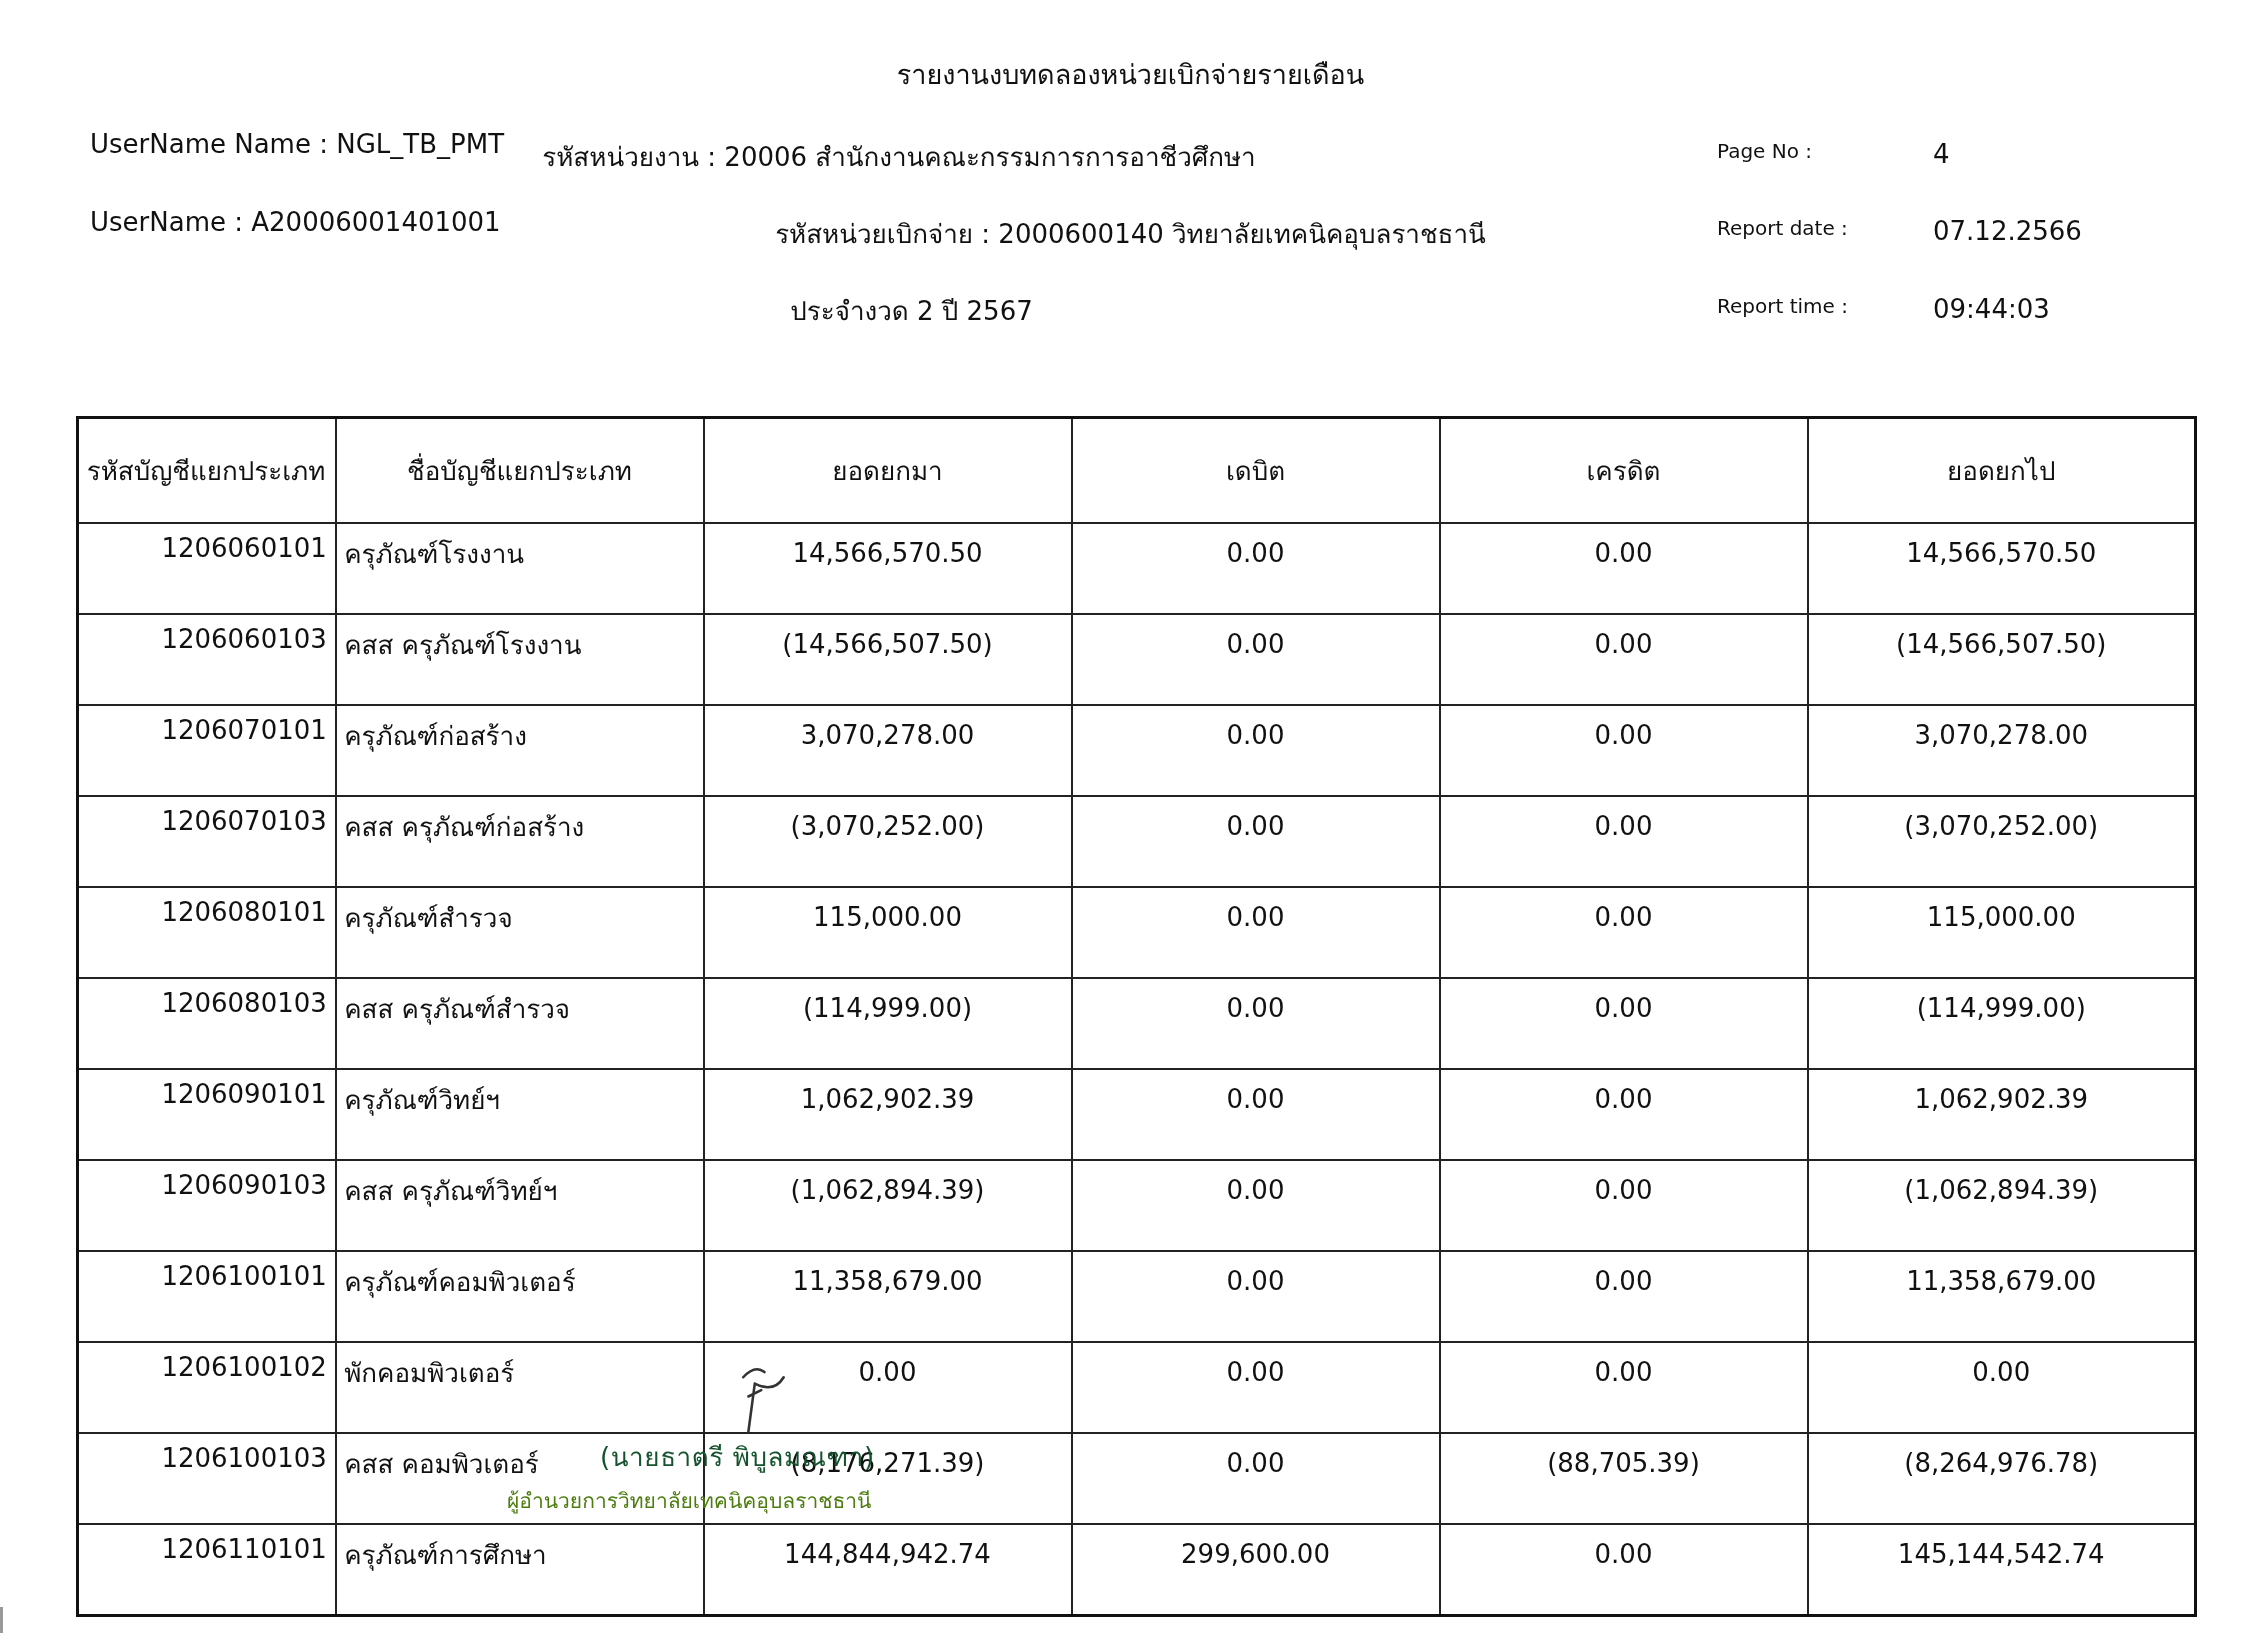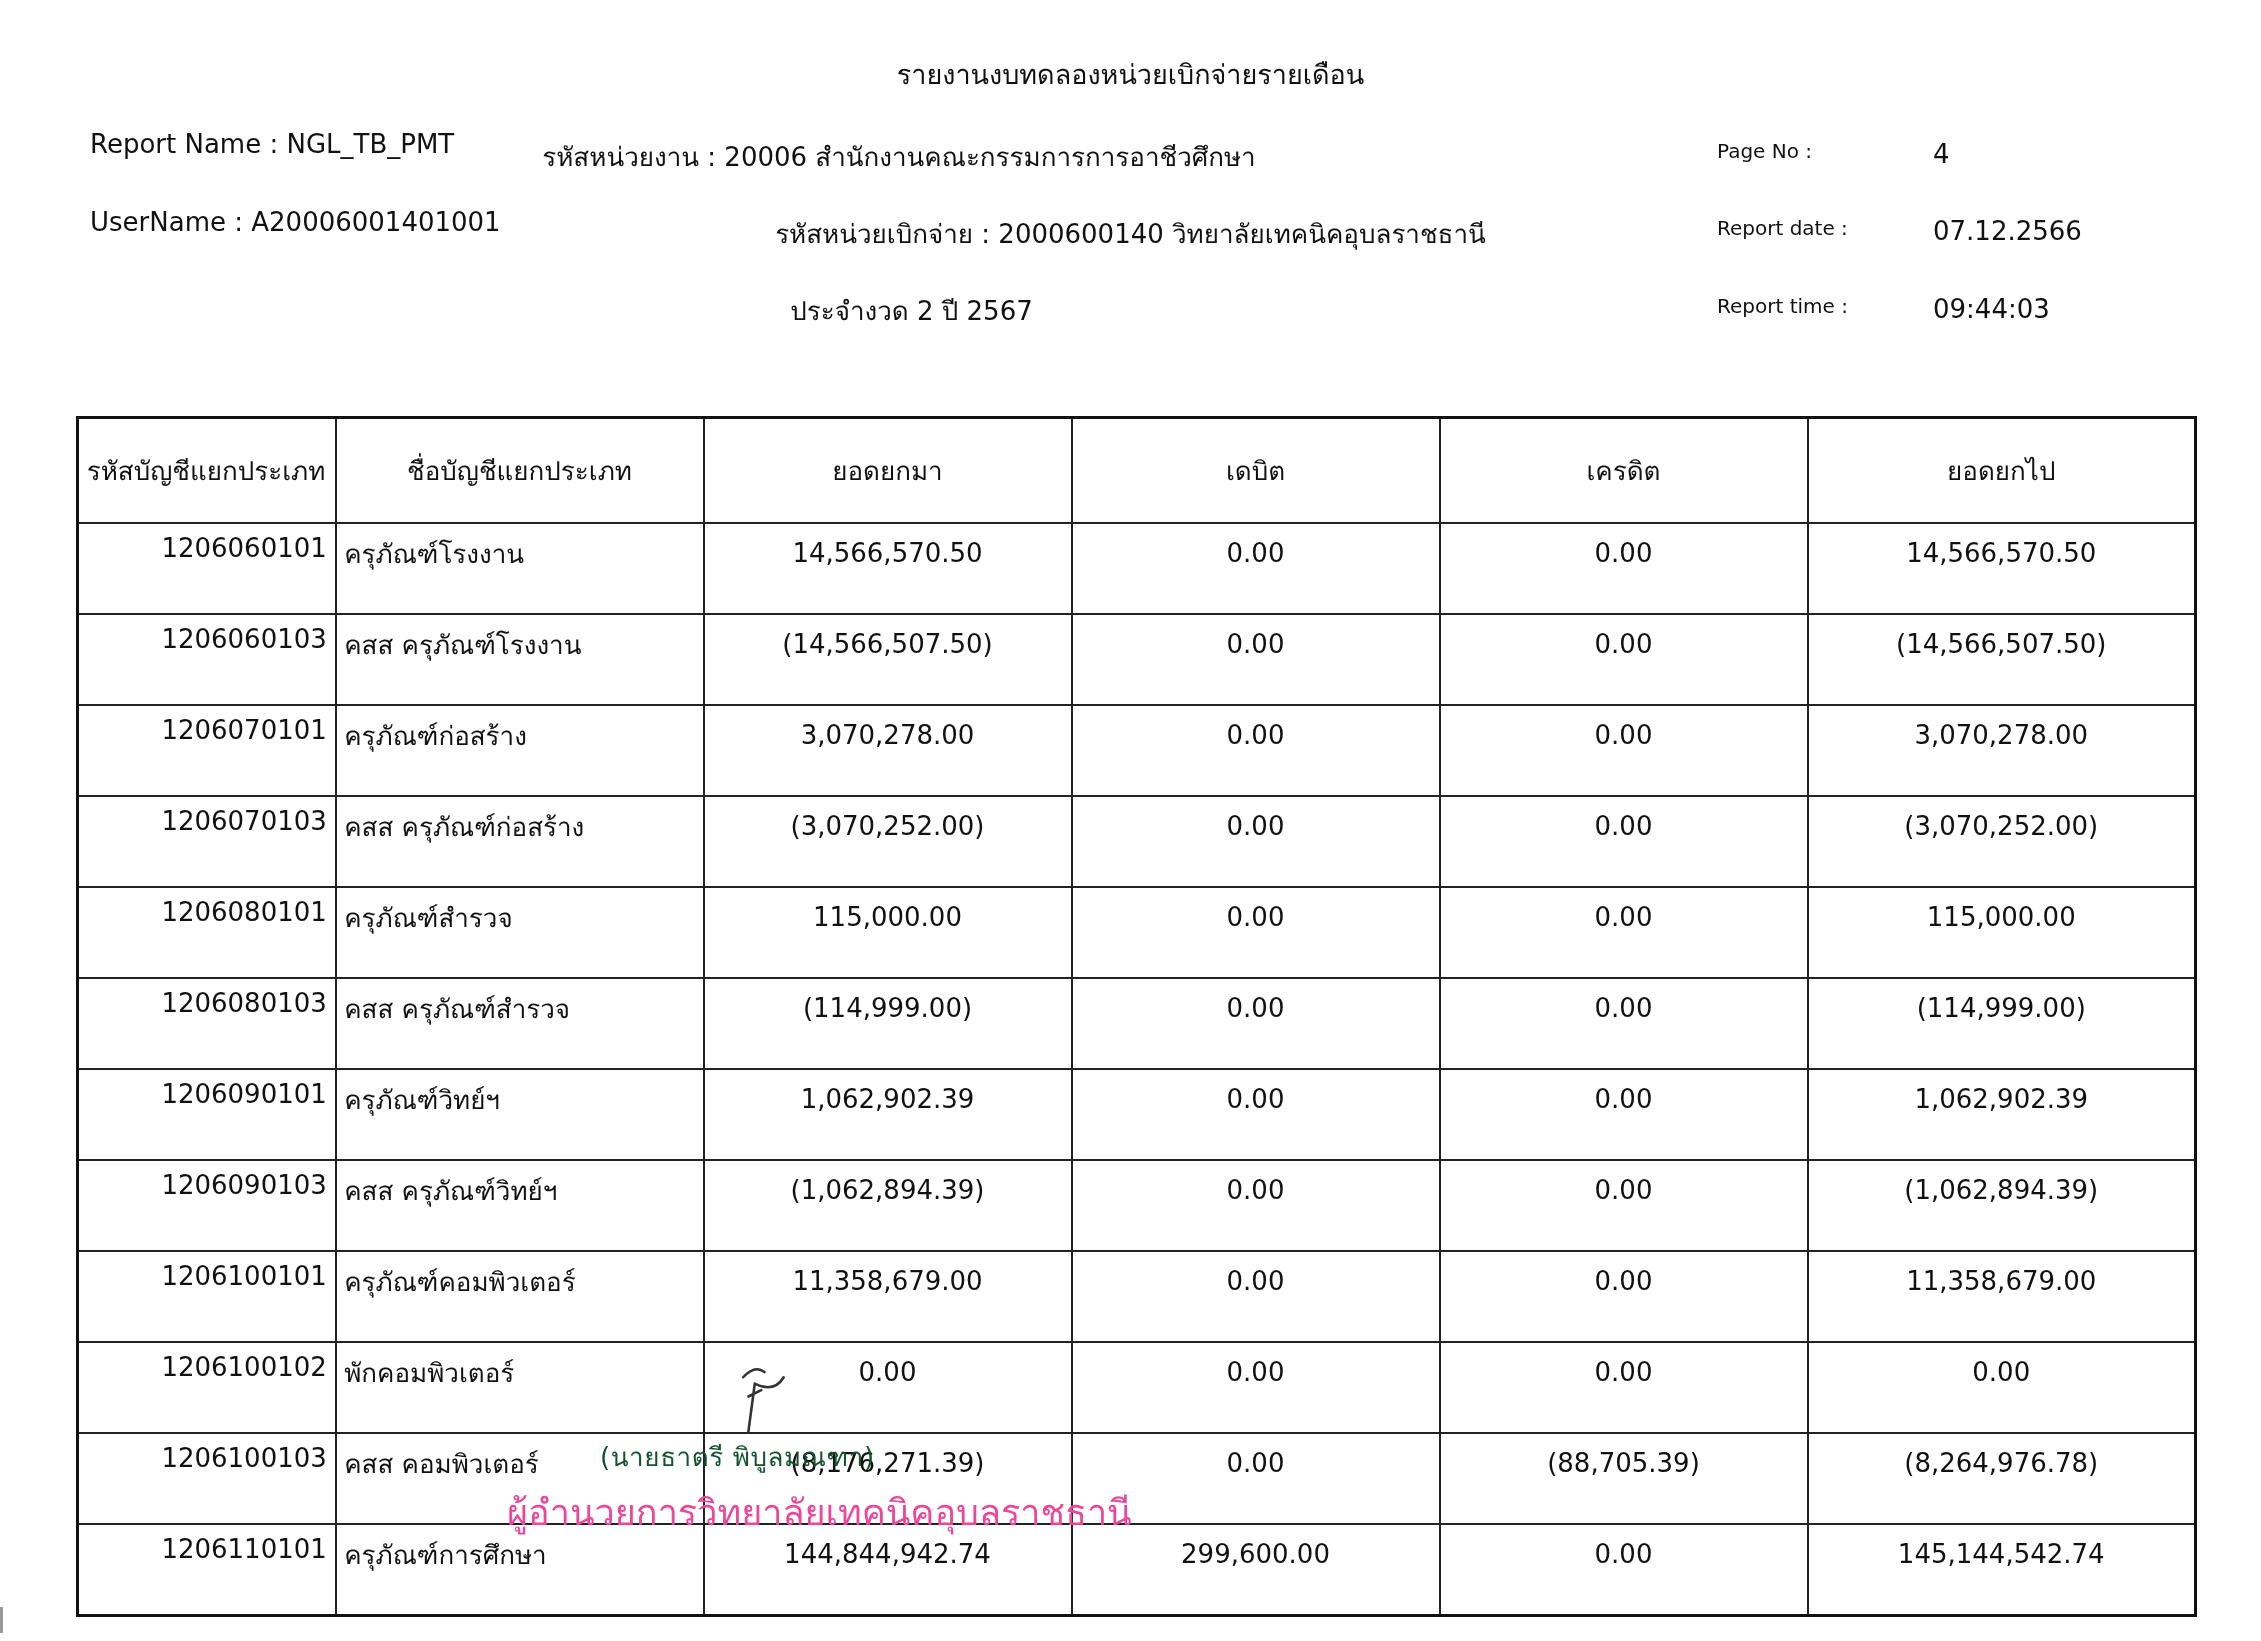--- a/index.html
+++ b/index.html
@@ -28,29 +28,29 @@
   table.ledger th { height: 103px; vertical-align: middle; text-align: center; }
   table.ledger th.left { text-align: left; }
   table.ledger td { height: 75px; padding-top: 9px; }
   table.ledger td.num { text-align: center; padding-top: 14px; }
   table.ledger td.code { text-align: right; }
 
   .sig-mark {
     position: absolute; left: 729px; top: 1358px; width: 58px; height: 77px;
   }
   .sig-name { left: 600px; top: 1436px; font-size: 26px; color: #14532d; letter-spacing: 0.6px; }
-  .sig-title { left: 507px; top: 1484px; font-size: 36px; color: #ec4899; }
+  .sig-title { left: 507px; top: 1484px; font-size: 21px; color: #4d7c0f; }
   .margin-mark { position: absolute; left: 0; top: 1607px; width: 2.6px; height: 26px; background: #999; }
 </style>
 </head>
 <body>
 
 <div class="abs title">รายงานงบทดลองหน่วยเบิกจ่ายรายเดือน</div>
 
-<div class="abs hdr" style="left:90px; top:129px;">Report Name : NGL_TB_PMT</div>
+<div class="abs hdr" style="left:90px; top:129px;">UserName Name : NGL_TB_PMT</div>
 <div class="abs hdr" style="left:90px; top:207px;">UserName : A20006001401001</div>
 
 <div class="abs center-line" style="top:136px; left:0; width:1798px;">
   <span style="margin-left:0">รหัสหน่วยงาน : 20006 สำนักงานคณะกรรมการการอาชีวศึกษา</span>
 </div>
 <div class="abs center-line" style="top:213px;">
   <span>รหัสหน่วยเบิกจ่าย : 2000600140 วิทยาลัยเทคนิคอุบลราชธานี</span>
 </div>
 <div class="abs center-line" style="top:290px; left:-219px;">
   <span>ประจำงวด 2 ปี 2567</span>

